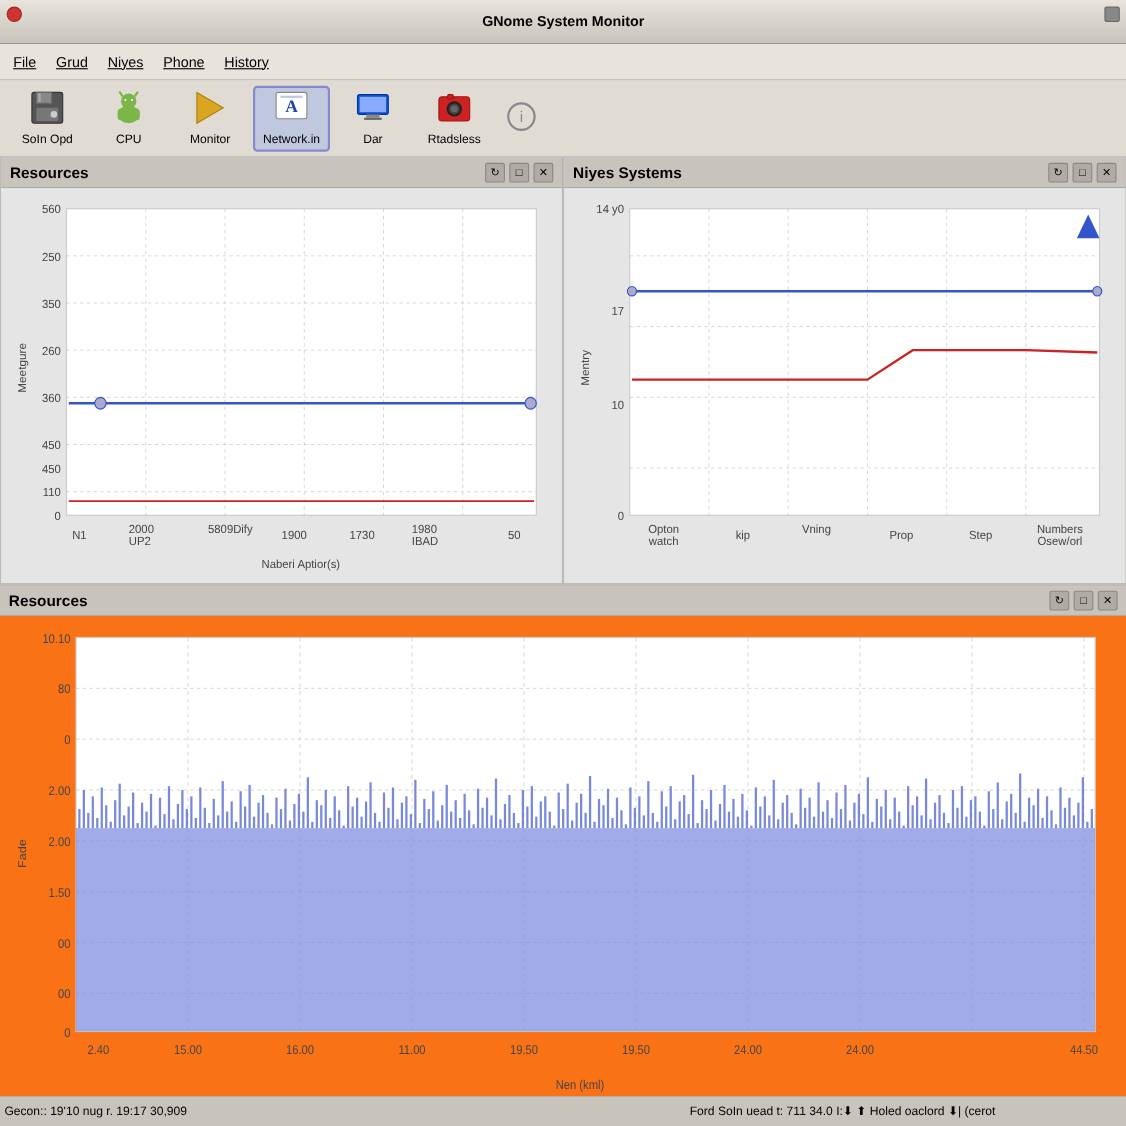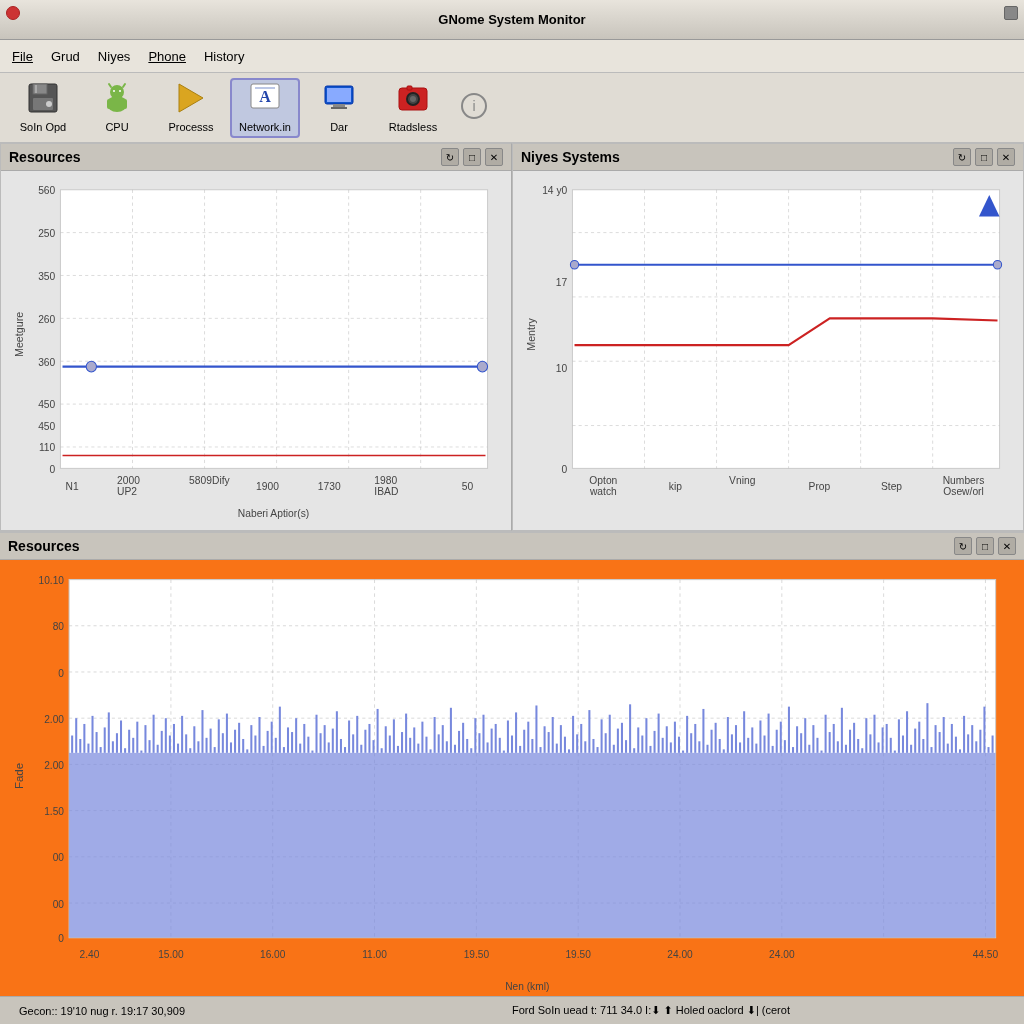--- a/index.html
+++ b/index.html
@@ -56,20 +56,21 @@
       align-items: center;
       padding: 16px 4px;
       height: 26px;
       gap: 2px;
     }
     .menu-item {
       padding: 2px 8px;
       cursor: pointer;
       border-radius: 3px;
       font-size: 13px;
+      text-decoration: underline;
     }
     .menu-item.underline { text-decoration: underline; }
 
     
     #toolbar {
       background: #e0dcd4;
       border-bottom: 1px solid #bbb;
       display: flex;
       align-items: center;
       padding: 4px 8px;
@@ -188,29 +189,29 @@
       min-height: 0;
     }
 
     
     #statusbar {
       height: 28px;
       background: #c8c4bc;
       border-top: 1px solid #aaa;
       display: flex;
       align-items: center;
-      padding: 0 19px;
+      padding: 0 4px;
       font-size: 11px;
       position: fixed;
       bottom: 0;
       left: 0;
       width: 1024px;
     }
     #statusbar-left { flex: 1; }
-    #statusbar-right { flex: 1; text-align: left; }
+    #statusbar-right { flex: 1; text-align: center; }
 
     .axis-text {
       font-size: 10px;
       fill: #444;
     }
     .grid-line {
       stroke: #bbb;
       stroke-dasharray: 3,3;
       stroke-width: 0.5;
     }
@@ -259,21 +260,21 @@
       </svg>
     </div>
     <span>CPU</span>
   </div>
   <div class="toolbar-btn">
     <div class="toolbar-icon">
       <svg width="32" height="32" viewBox="0 0 32 32">
         <polygon points="4,2 28,16 4,30" fill="#daa520" stroke="#aa8010" stroke-width="1"></polygon>
       </svg>
     </div>
-    <span>Processs</span>
+    <span>Monitor</span>
   </div>
   <div class="toolbar-btn active">
     <div class="toolbar-icon">
       <svg width="32" height="32" viewBox="0 0 32 32">
         <rect x="2" y="2" width="28" height="24" rx="2" fill="white" stroke="#888"></rect>
         <text x="16" y="20" text-anchor="middle" font-size="16" font-weight="bold" fill="#2244aa" font-family="serif">A</text>
         <rect x="6" y="5" width="20" height="2" fill="#2244aa" opacity="0.3"></rect>
       </svg>
     </div>
     <span>Network.in</span>

